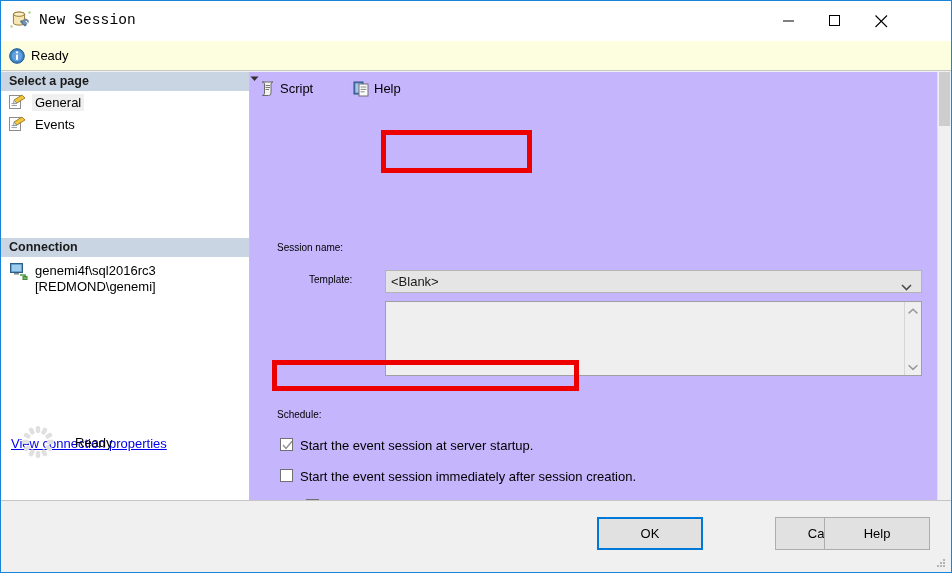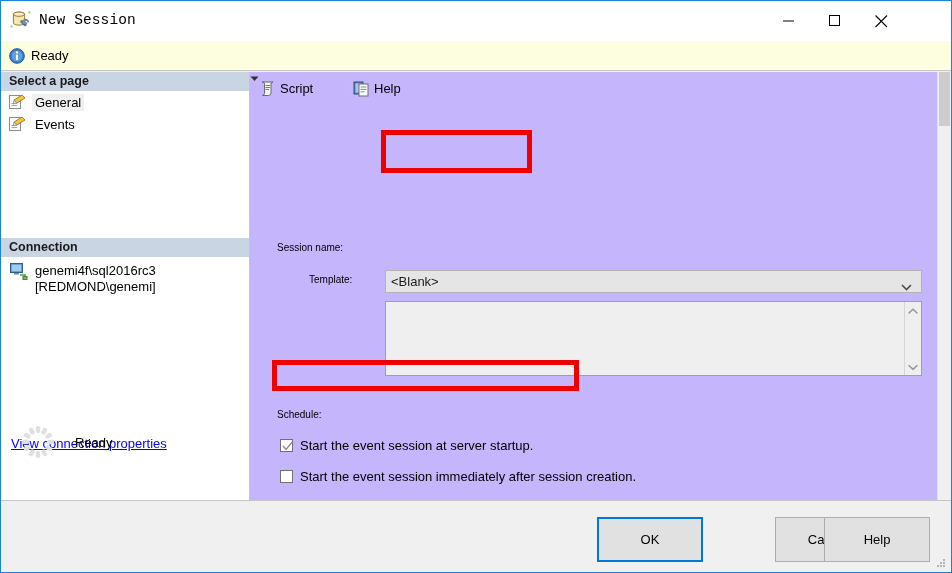--- a/index.html
+++ b/index.html
@@ -252,21 +252,20 @@
   }
   .sb-arrow {
     position: absolute;
     left: 2px;
     width: 12px; height: 10px;
   }
 
   .cb-row {
     position: absolute;
     display: flex;
-    align-items: center;
     cursor: default;
   }
   .cbox {
     width: 13px; height: 13px;
     box-sizing: border-box;
     border: 1px solid #717171;
     background: #ffffff;
     margin-right: 7px;
     flex: 0 0 auto;
     position: relative;
@@ -305,21 +304,21 @@
     width: 950px;
     height: 72px;
     background: #f0f0f0;
     border-top: 1px solid #c6c6c6;
     box-sizing: border-box;
   }
   .dlg-btn {
     position: absolute;
     top: 16px;
     width: 106px;
-    height: 45px;
+    height: 33px;
     box-sizing: border-box;
     background: #e1e1e1;
     border: 1px solid #adadad;
     font-family: "Liberation Sans", sans-serif;
     font-size: 13px;
     color: #000;
     cursor: default;
   }
   .dlg-btn.default {
     border: 2px solid #0078d7;

